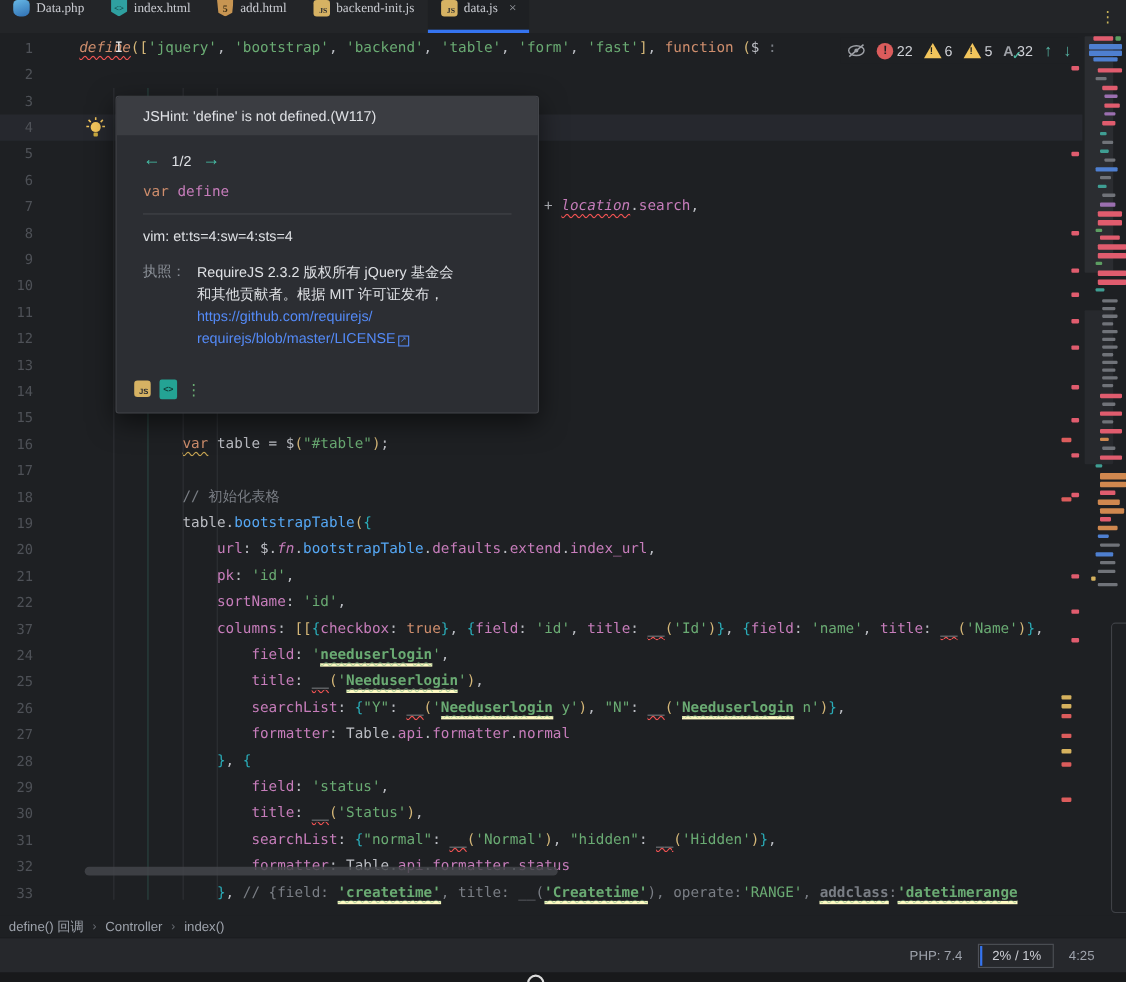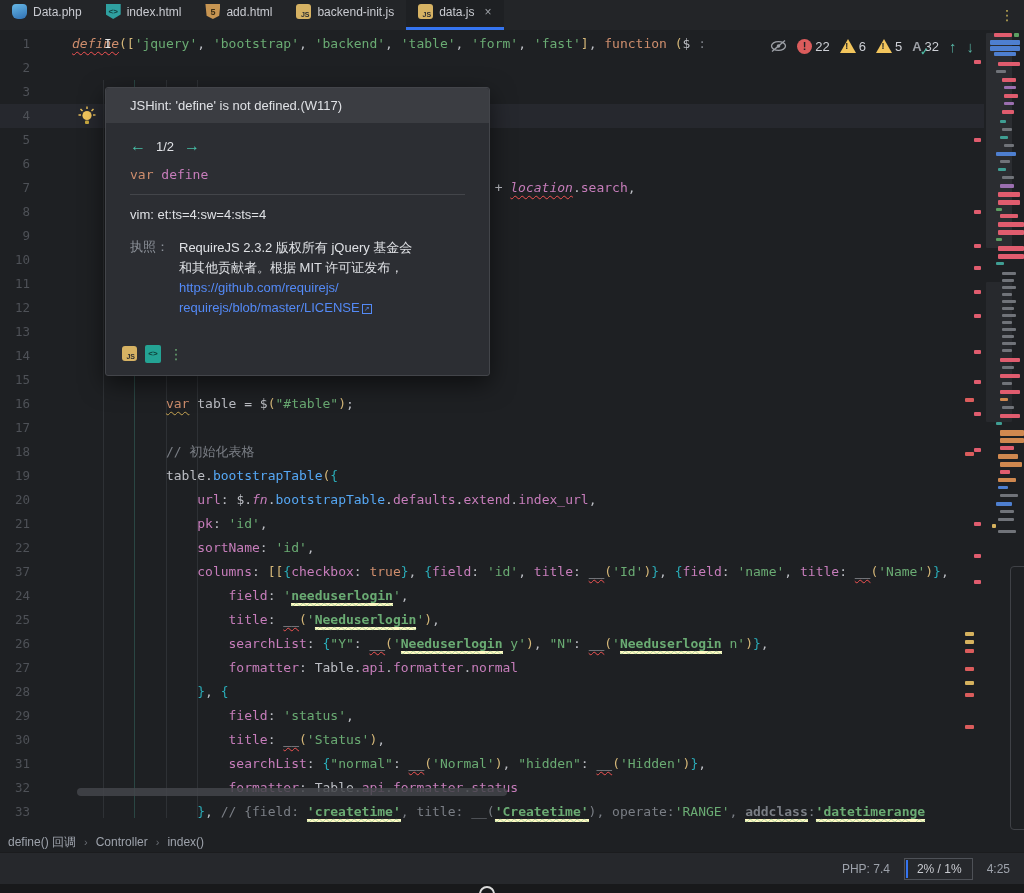--- a/index.html
+++ b/index.html
@@ -3,22 +3,22 @@
 <meta charset="utf-8">
 <style>
   * { box-sizing: border-box; margin: 0; padding: 0; }
   html,body { width:1024px; height:893px; overflow:hidden; background:#1e2023;
               font-family:"Liberation Sans", sans-serif; }
   #stage { position:relative; width:1024px; height:893px; background:#1e2023; }
 
   
   #tabbar { position:absolute; left:0; top:0; width:1024px; height:30px;
             background:#232528; display:flex; align-items:stretch; }
-  .tab { display:flex; align-items:flex-end; gap:6px; padding:11px 12px; position:relative;
-         color:#c9cbd1; font-size:12px; cursor:default; }
+  .tab { display:flex; align-items:flex-start; gap:6px; padding:0 12px; position:relative;
+         color:#c9cbd1; font-size:12px; cursor:default;font-family:Liberation Serif, serif; }
   .tab.active { background:#1e2023; }
   .tab.active::after { content:""; position:absolute; left:0; right:0; bottom:0; height:3px; background:#3574f0; }
   .tclose { color:#9da0a6; font-size:12px; margin-left:4px; }
   .ticon { width:15px; height:15px; display:flex; align-items:center; justify-content:center;
            font-size:7px; font-weight:bold; flex:none; }
   .ticon.js-icon { background:#d6b263; color:#2b2d30; border-radius:3px; align-items:flex-end; justify-content:flex-end; padding:1px 2px; }
   .ticon.php-file-icon { background:linear-gradient(160deg,#67b8e6,#2f6fb2); border-radius:4px 4px 6px 6px; }
   .ticon.code-shield-icon { background:#2fa0a0; color:#0f3a3a; clip-path:polygon(0 0,100% 0,100% 70%,50% 100%,0 70%); font-size:8px; }
   .ticon.html5-icon { background:#c79552; color:#3a2d14; clip-path:polygon(0 0,100% 0,92% 78%,50% 100%,8% 78%); font-size:9px; }
   #tab-kebab { margin-left:auto; align-self:center; margin-right:10px; color:#c9b458; font-size:14px; letter-spacing:0; }
@@ -86,21 +86,21 @@
   #hscroll { position:absolute; left:77px; top:758px; width:430px; height:8px; background:#43454a; border-radius:4px; opacity:.85; }
   #minimap { position:absolute; right:0; top:0; width:50px; height:802px; }
   .mm { position:absolute; border-radius:1px; }
   #vp-box { position:absolute; left:36px; top:536px; width:18px; height:264px; border:1px solid #3f4146; border-radius:4px 0 0 4px; }
 
   
   #crumbs { position:absolute; left:0; top:832px; width:1024px; height:20px; background:#1e2023;
             display:flex; align-items:center; padding-left:8px; color:#9da2ab; font-size:12px; gap:8px; }
   .crumb-sep { color:#6a6e75; font-size:11px; }
   #statusbar { position:absolute; left:0; top:852px; width:1024px; height:32px; background:#26282c;
-               display:flex; align-items:center; justify-content:flex-end; gap:14px; padding-right:14px;
+               display:flex; align-items:center; justify-content:flex-end; gap:14px; padding-right:29px;
                color:#9da2ab; font-size:12px; border-top:1px solid #1b1c1e; }
   #mem-box { border:1px solid #4e5157; padding:3px 10px 3px 12px; position:relative; color:#c9cbd1; }
   #mem-box::before { content:""; position:absolute; left:1px; top:1px; bottom:1px; width:2px; background:#3574f0; }
   #taskbar { position:absolute; left:0; top:884px; width:1024px; height:9px; background:#18191b; overflow:hidden; }
   #task-circle { position:absolute; left:479px; top:2px; width:16px; height:16px; border:2px solid #dadada;
                  border-radius:50%; background:#18191b; }
 </style>
 </head>
 <body>
 

